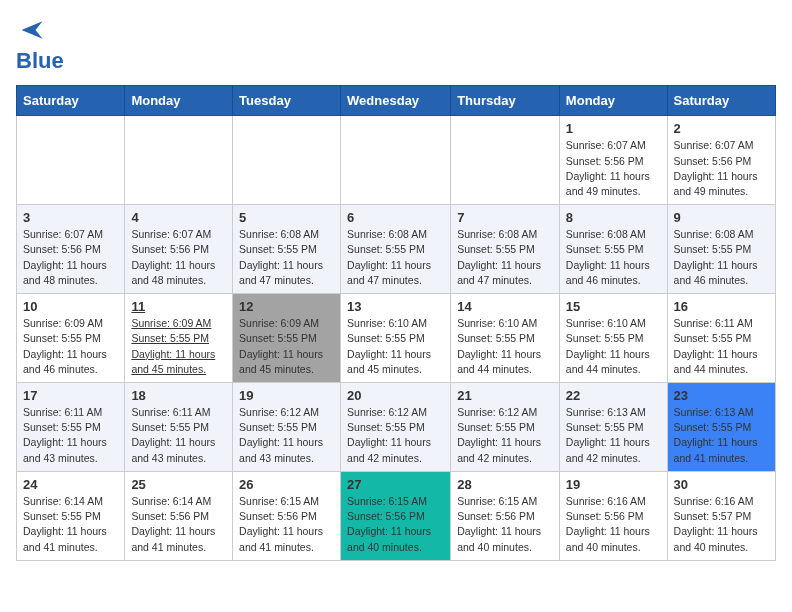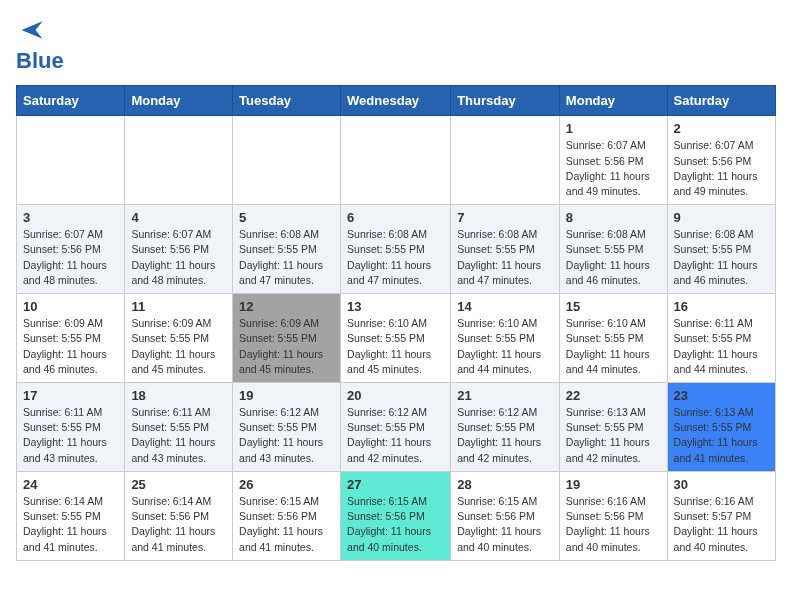--- a/index.html
+++ b/index.html
@@ -194,21 +194,21 @@
         </td>
       </tr>
       <tr>
         <td style="background: rgb(255, 255, 255);">
           <span class="day-num">10</span>
           <div class="cell-text" style="white-space: pre-line;">Sunrise: 6:09 AM
 Sunset: 5:55 PM
 Daylight: 11 hours
 and 46 minutes.</div>
         </td>
-        <td style="background: rgb(255, 255, 255);">
+        <td style="background: rgb(255, 255, 255); text-decoration: underline;">
           <span class="day-num">11</span>
           <div class="cell-text" style="white-space: pre-line;">Sunrise: 6:09 AM
 Sunset: 5:55 PM
 Daylight: 11 hours
 and 45 minutes.</div>
         </td>
         <td style="background: #a3a3a3;">
           <span class="day-num">12</span>
           <div class="cell-text" style="white-space: pre-line;">Sunrise: 6:09 AM
 Sunset: 5:55 PM
@@ -310,21 +310,21 @@
 Daylight: 11 hours
 and 41 minutes.</div>
         </td>
         <td style="background: rgb(255, 255, 255);">
           <span class="day-num">26</span>
           <div class="cell-text" style="white-space: pre-line;">Sunrise: 6:15 AM
 Sunset: 5:56 PM
 Daylight: 11 hours
 and 41 minutes.</div>
         </td>
-        <td style="background: #5eead4;">
+        <td style="background: #14b8a6;">
           <span class="day-num">27</span>
           <div class="cell-text" style="white-space: pre-line;">Sunrise: 6:15 AM
 Sunset: 5:56 PM
 Daylight: 11 hours
 and 40 minutes.</div>
         </td>
         <td style="background: rgb(255, 255, 255);">
           <span class="day-num">28</span>
           <div class="cell-text" style="white-space: pre-line;">Sunrise: 6:15 AM
 Sunset: 5:56 PM

